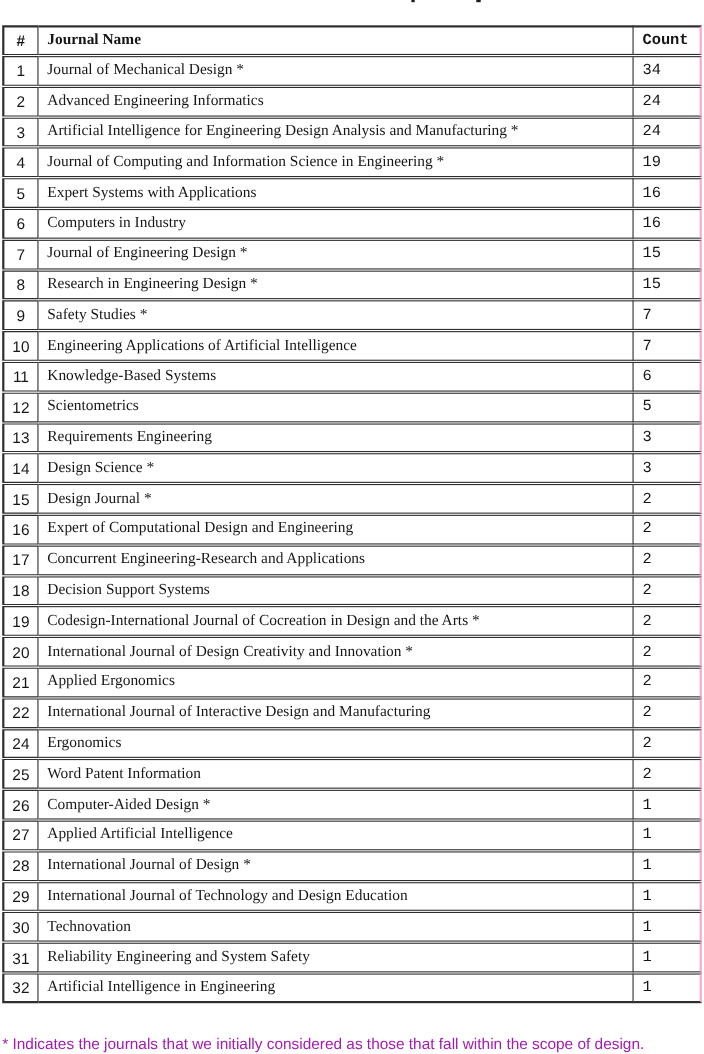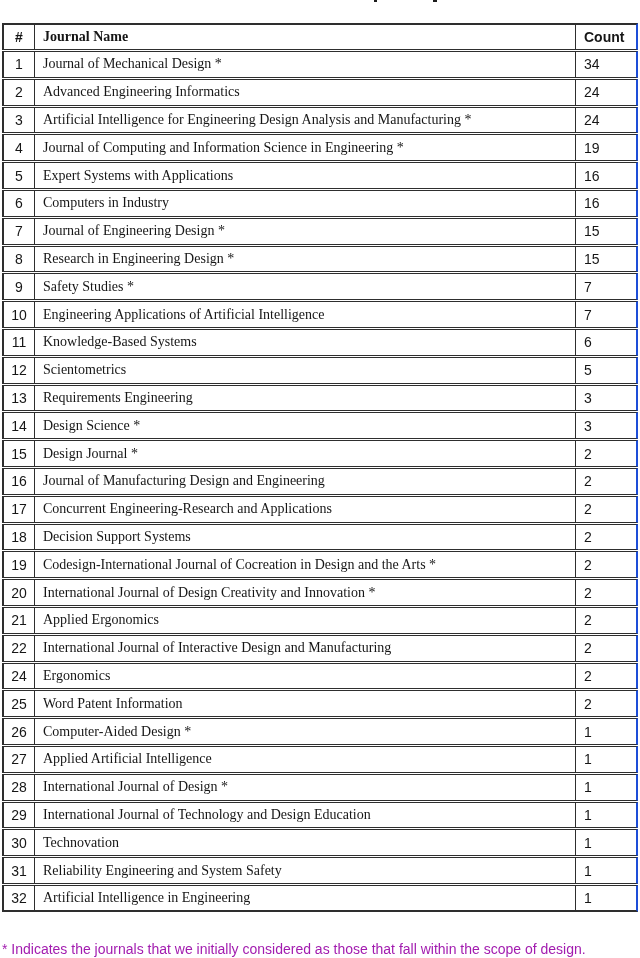--- a/index.html
+++ b/index.html
@@ -52,21 +52,21 @@
     border-top: 2px solid #2e2e2e;
     height: 27px;
     font-weight: bold;
     text-align: left;
   }
   tbody td { height: 26.8px; font-weight: normal; }
   tbody tr:last-child td { border-bottom: 2px solid #2e2e2e; }
 
   .col-rank  { border-left: 2px solid #2e2e2e; text-align: center; padding: 0 2px; }
   .col-journal { padding-left: 8px; font-family: Liberation Serif, serif; }
-  .col-count { border-right: 2px solid #1d4ed8; padding-left: 8px; }
+  .col-count { border-right: 2px solid #f9a8d4; padding-left: 8px; font-family: Liberation Mono, monospace; }
 
   .footnote {
     position: absolute;
     left: 2px;
     top: 942px;
     width: 638px;
     font-size: 14px;
     line-height: 1.1;
     white-space: nowrap;
     color: #a21caf;
@@ -162,21 +162,21 @@
     <td class="col-journal">Design Science *</td>
     <td class="col-count">3</td>
   </tr>
       <tr>
     <td class="col-rank">15</td>
     <td class="col-journal">Design Journal *</td>
     <td class="col-count">2</td>
   </tr>
       <tr>
     <td class="col-rank">16</td>
-    <td class="col-journal">Journal of Manufacturing Design and Engineering</td>
+    <td class="col-journal">Expert of Computational Design and Engineering</td>
     <td class="col-count">2</td>
   </tr>
       <tr>
     <td class="col-rank">17</td>
     <td class="col-journal">Concurrent Engineering-Research and Applications</td>
     <td class="col-count">2</td>
   </tr>
       <tr>
     <td class="col-rank">18</td>
     <td class="col-journal">Decision Support Systems</td>

